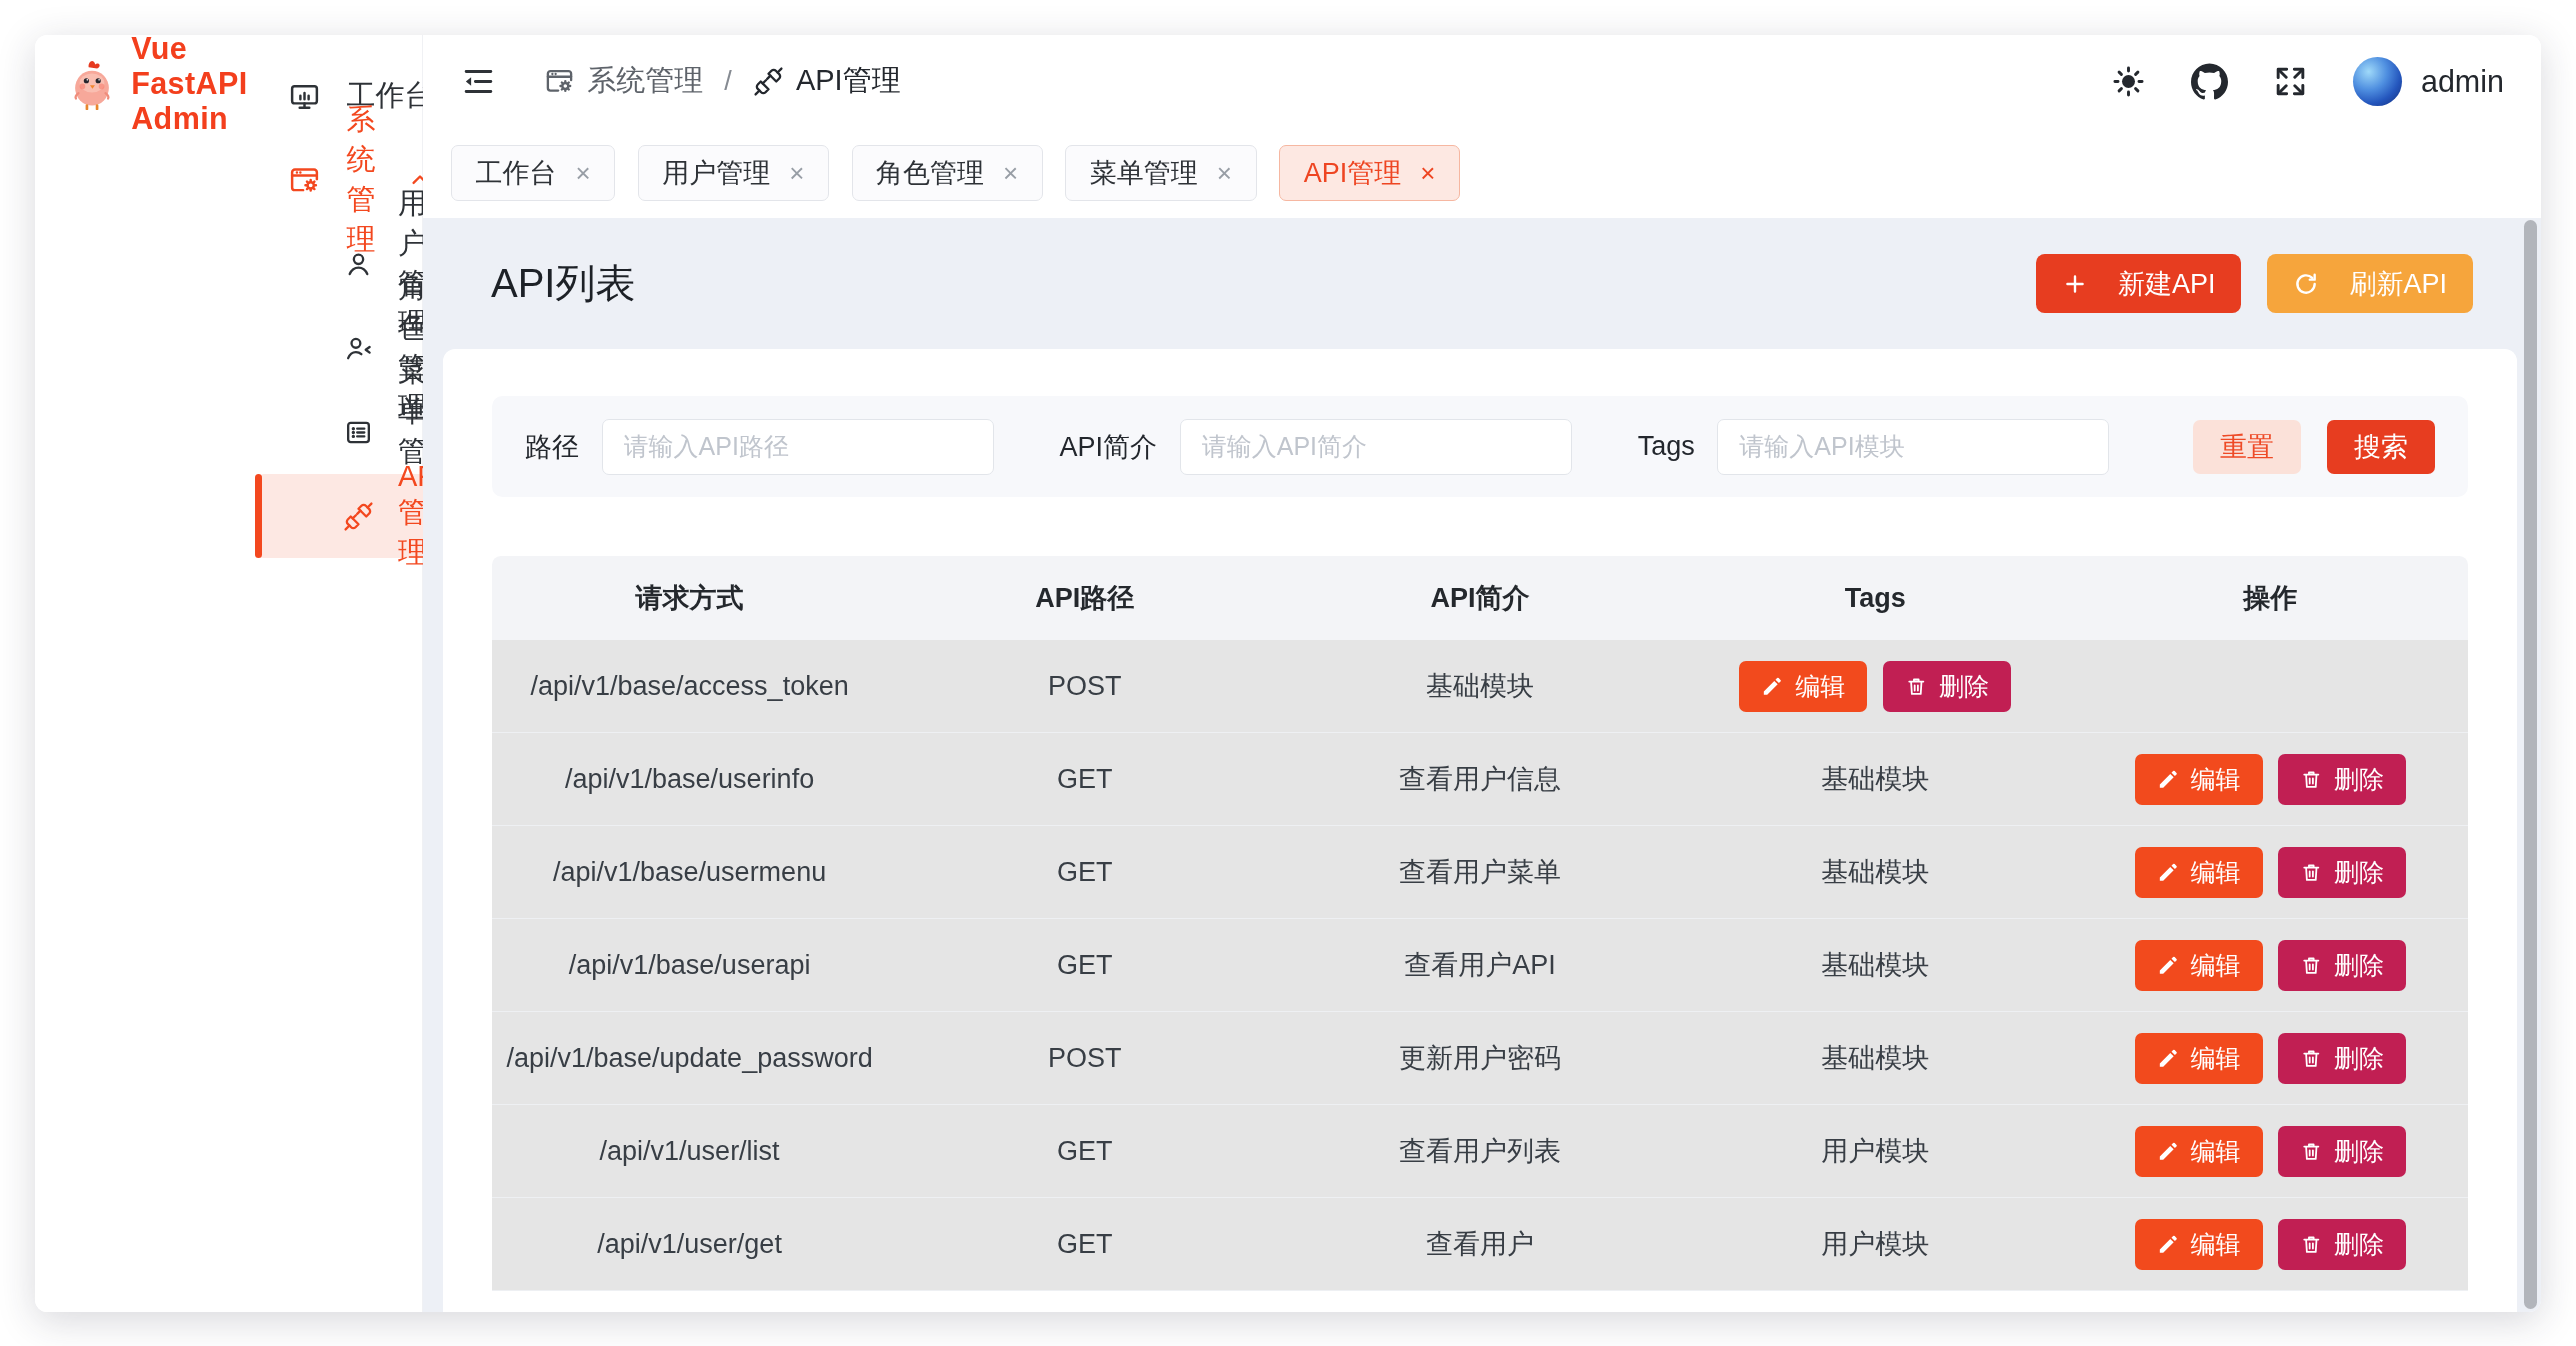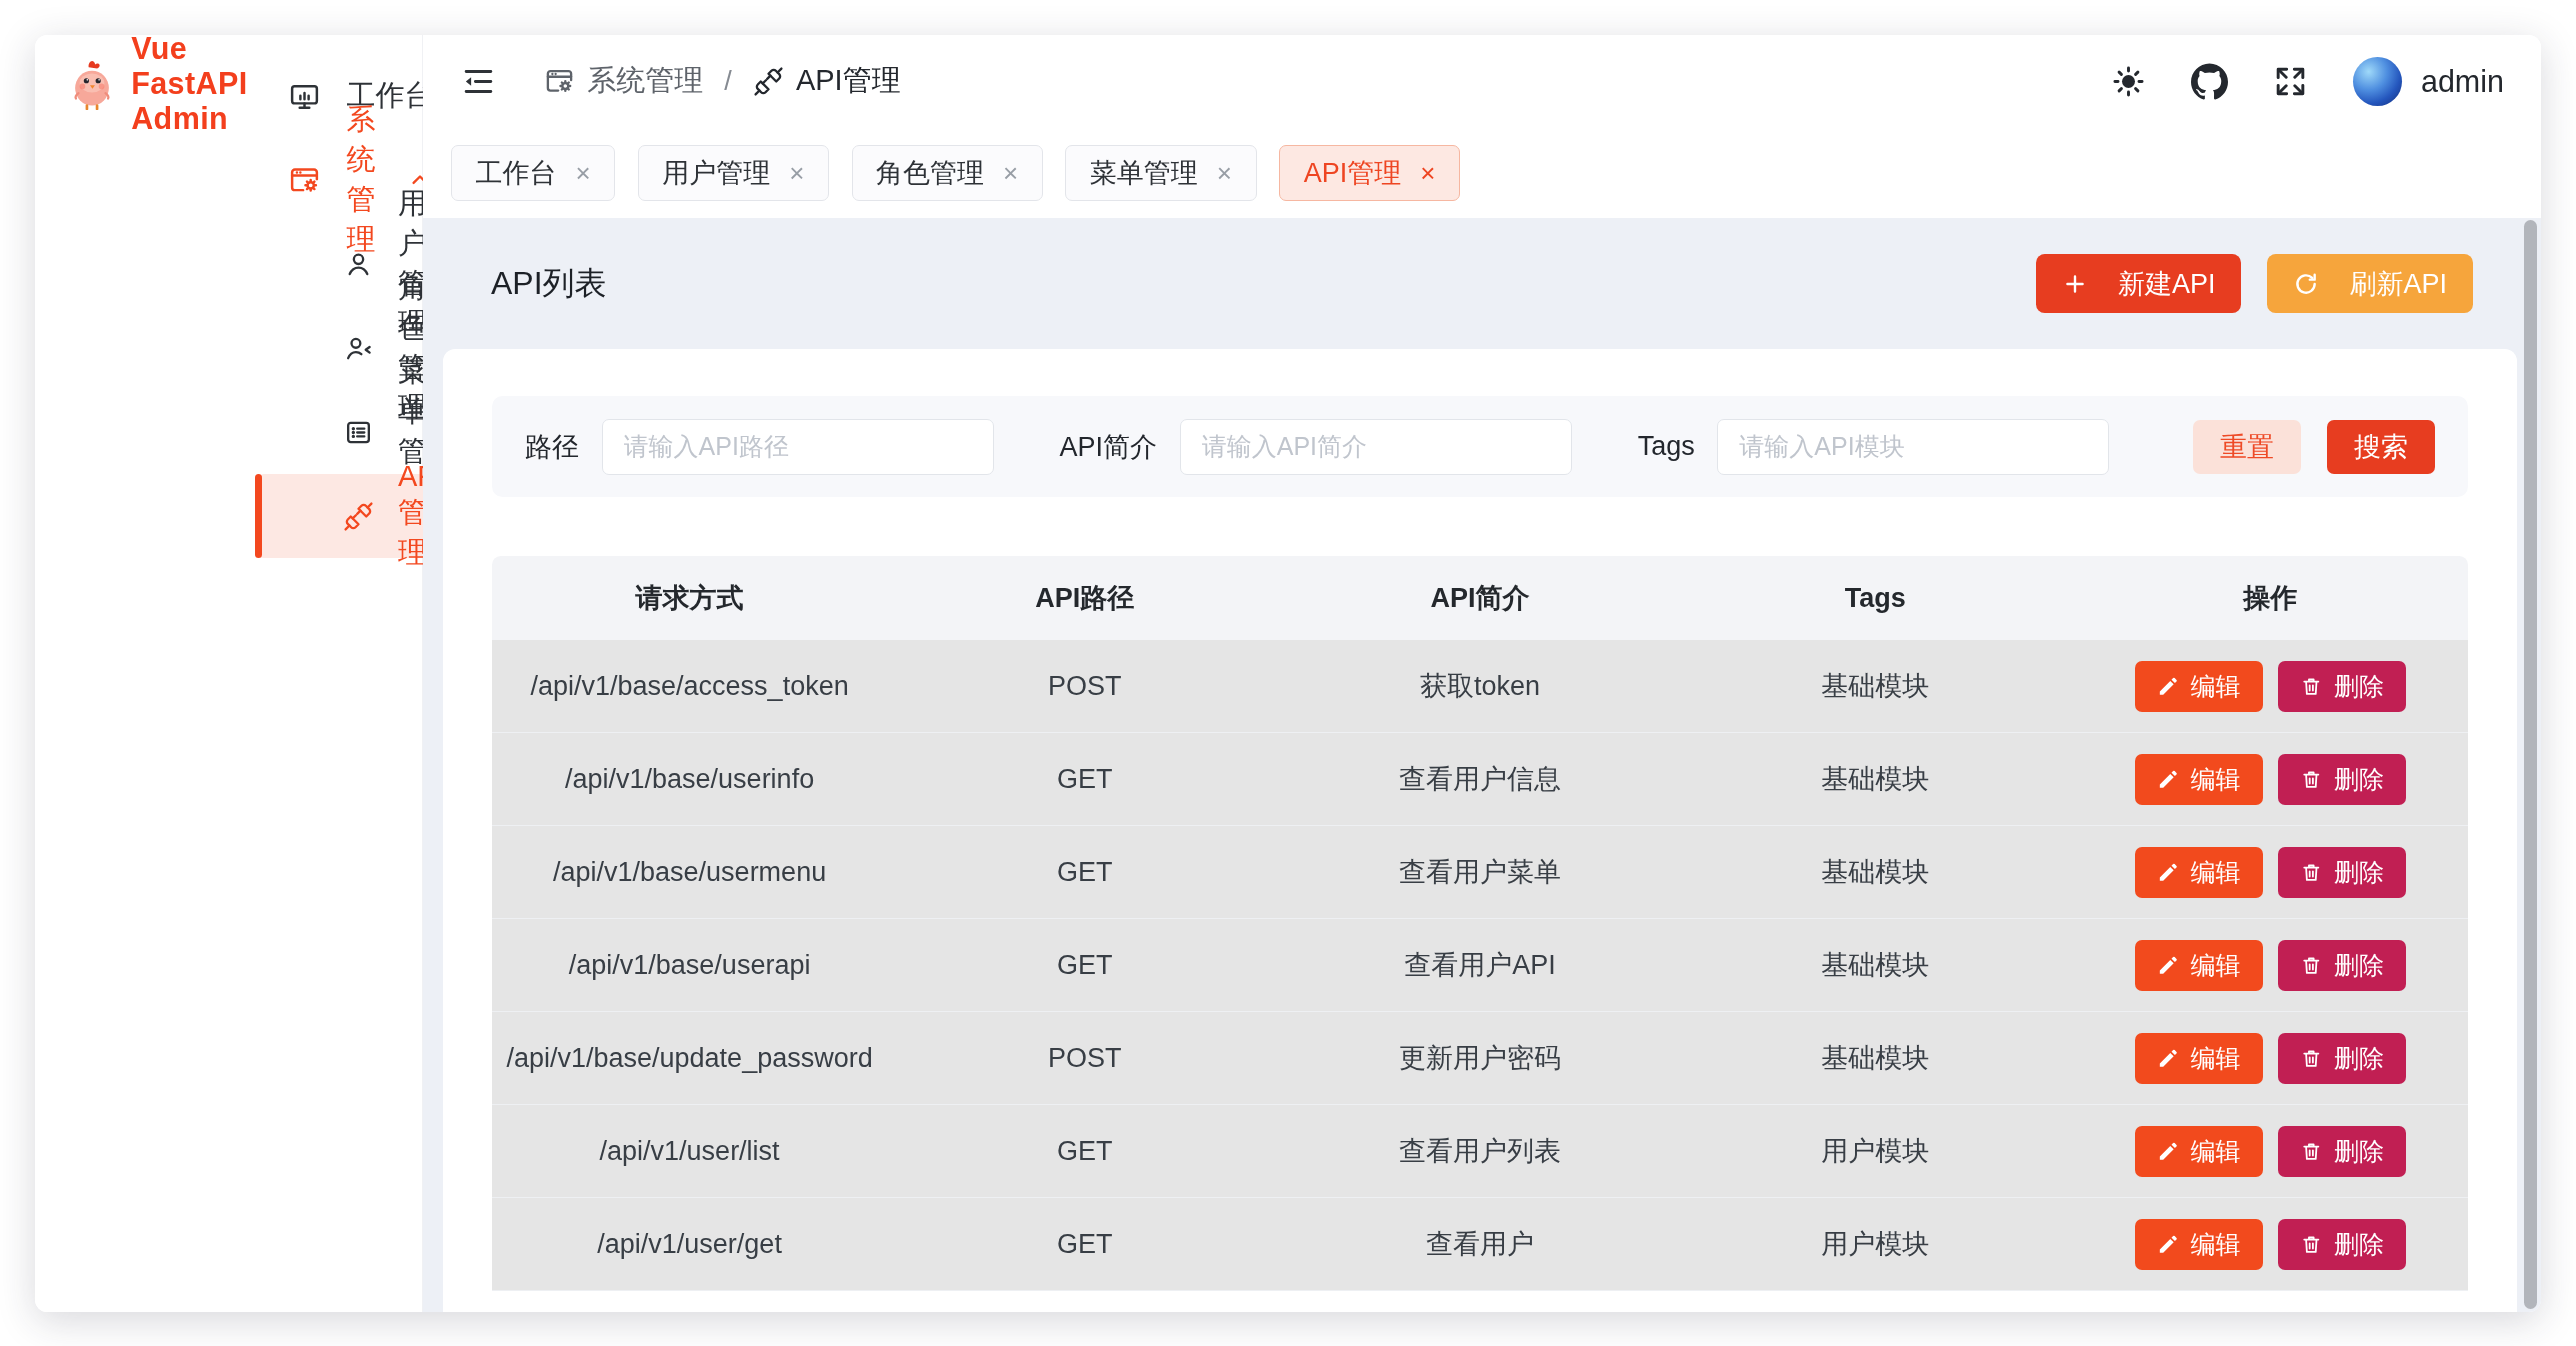--- a/index.html
+++ b/index.html
@@ -48,21 +48,21 @@
   .uname { font-size:30.5px; color:#23272d; }
   
   .tabbar { height:91px; background:#fff; display:flex; align-items:center; padding-left:28px; gap:22.6px; }
   .tab { height:56px; display:flex; align-items:center; padding:0 23.5px; gap:19px; border:1.7px solid #e3e5ea; background:#fbfbfd; border-radius:7px; font-size:27px; color:#2e3237; cursor:pointer; }
   .tab .x { color:#989ea6; font-size:26px; line-height:1; cursor:pointer; }
   .tab.active { background:#fde8e2; border-color:#f6b7a1; color:#ee4522; }
   .tab.active .x { color:#ee4522; }
   
   .content { flex:1; min-height:0; background:#edf0f6; display:flex; flex-direction:column; }
   .page-head { height:131px; flex:none; display:flex; align-items:center; padding:0 68px; }
-  .page-title { font-size:32px; font-weight:500; color:#1d2127; }
+  .page-title { font-size:40px; font-weight:500; color:#1d2127; }
   .head-btns { margin-left:auto; display:flex; gap:26px; }
   .btn { display:flex; align-items:center; gap:30px; border:none; border-radius:8.7px; color:#fff; font-size:27px; height:59px; padding:0 26px; cursor:pointer; font-family:inherit; }
   .btn svg { width:26px; height:26px; }
   .btn.create { background:#e73d20; }
   .btn.refresh { background:#f6a53c; }
   .card { flex:1; min-height:0; background:#fff; margin:0 24px 0 20px; border-radius:12.2px 12.2px 0 0; padding:47px 49px 0; overflow:hidden; }
   
   .filters { height:101px; background:#f7f8fb; border-radius:10.5px; display:flex; align-items:center; padding:0 33px; }
   .flabel { font-size:27px; color:#23272d; margin-right:22.6px; white-space:nowrap; }
   .filters input { width:392px; height:56px; border:1.7px solid #e2e5ea; border-radius:7px; padding:0 21px; font-size:25px; color:#4c1d95; background:#fff; outline:none; font-family:inherit; }
@@ -331,21 +331,20 @@
               <div class="th">Tags</div>
 
               <div class="th">操作</div>
 
           </div>
           <div id="table-body">
 
               <div class="trow">
                 <div class="td">/api/v1/base/access_token</div>
                 <div class="td">POST</div>
-                <div class="td">获取token</div>
                 <div class="td">基础模块</div>
                 <div class="td actions">
                   <button class="abtn edit">
                     <span style="display:flex;">
                       <svg viewBox="0 0 24 24" fill="currentColor">
                         <path d="M3 17.4V21h3.6L17.7 9.9l-3.6-3.6L3 17.4zM20.7 6.9a1.2 1.2 0 0 0 0-1.7l-1.9-1.9a1.2 1.2 0 0 0-1.7 0l-1.7 1.7 3.6 3.6 1.7-1.7z"></path>
                       </svg>
                     </span>
                     <span>编辑</span>
                   </button>

